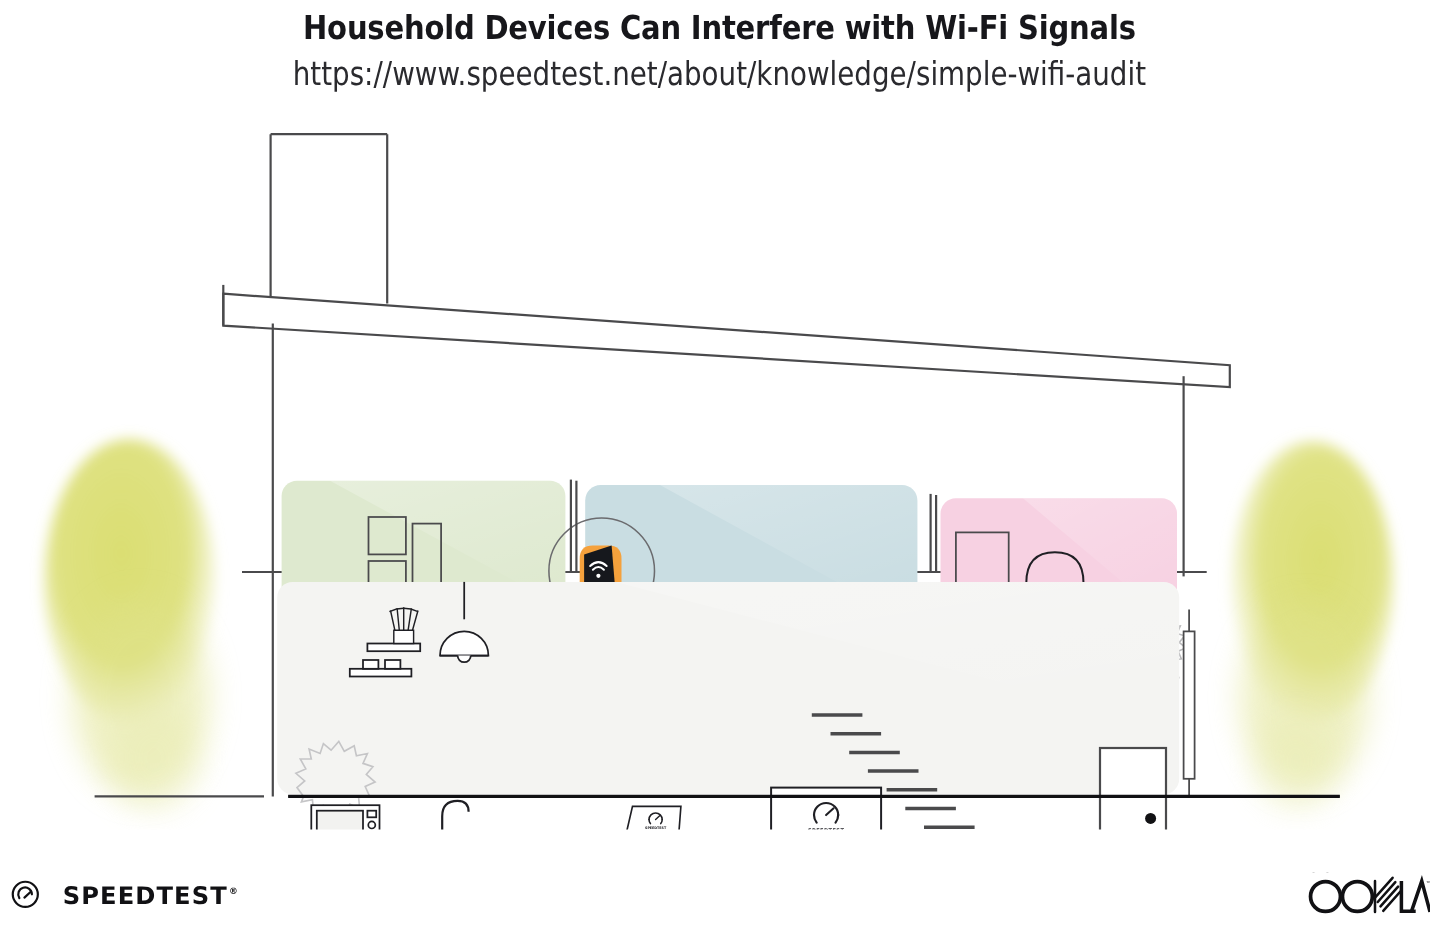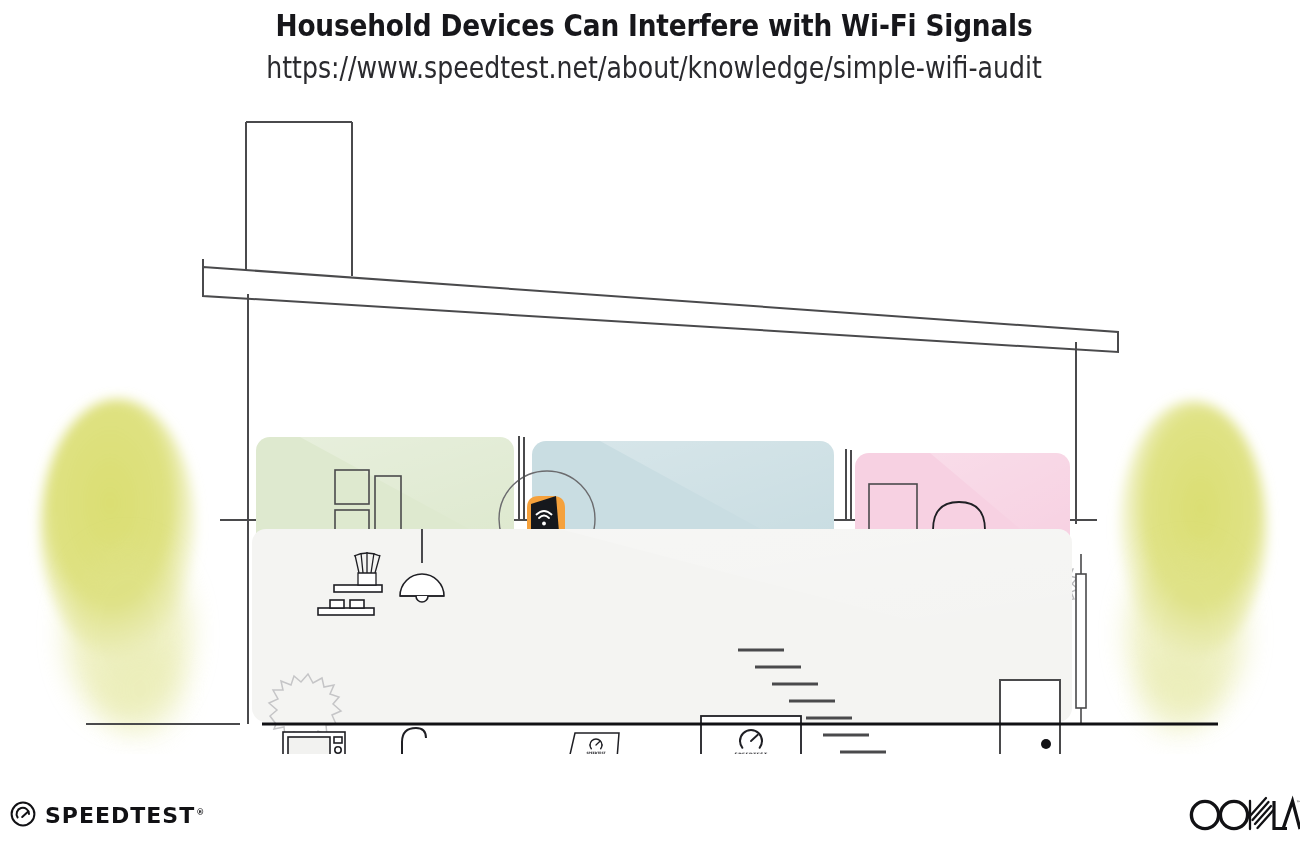--- a/index.html
+++ b/index.html
@@ -73,21 +73,21 @@
     bottom: 0;
     width: 1308px;
     height: 90px;
   }
   .brand-speedtest {
     position: absolute;
     left: 10px;
     bottom: 30px;
     display: flex;
     align-items: center;
-    gap: 9px;
+    gap: 21px;
   }
   .brand-wordmark {
     font-family: "DejaVu Sans", sans-serif;
     font-weight: 700;
     font-size: 22px;
     letter-spacing: 1.0px;
     color: #111114;
     line-height: 1;
     position: relative;
   }

